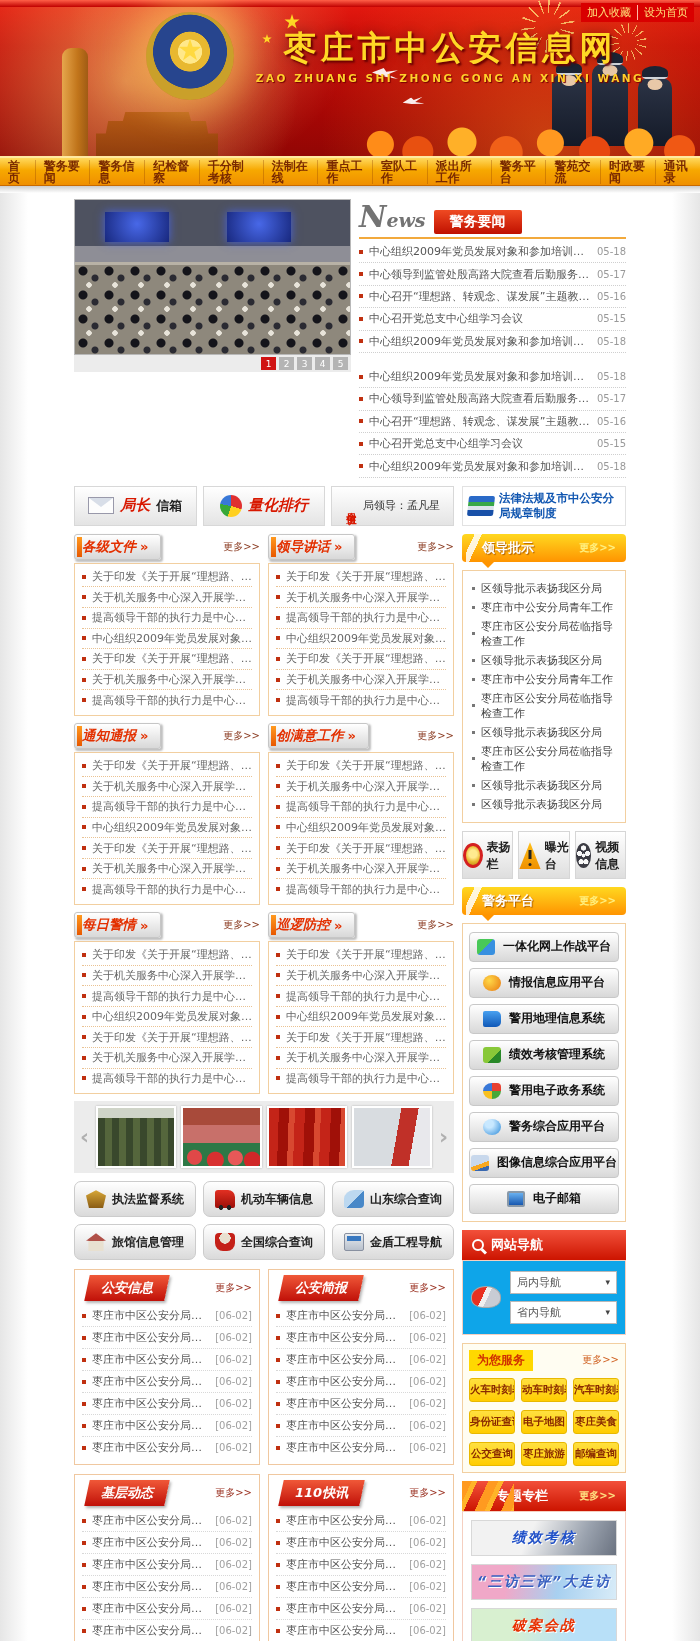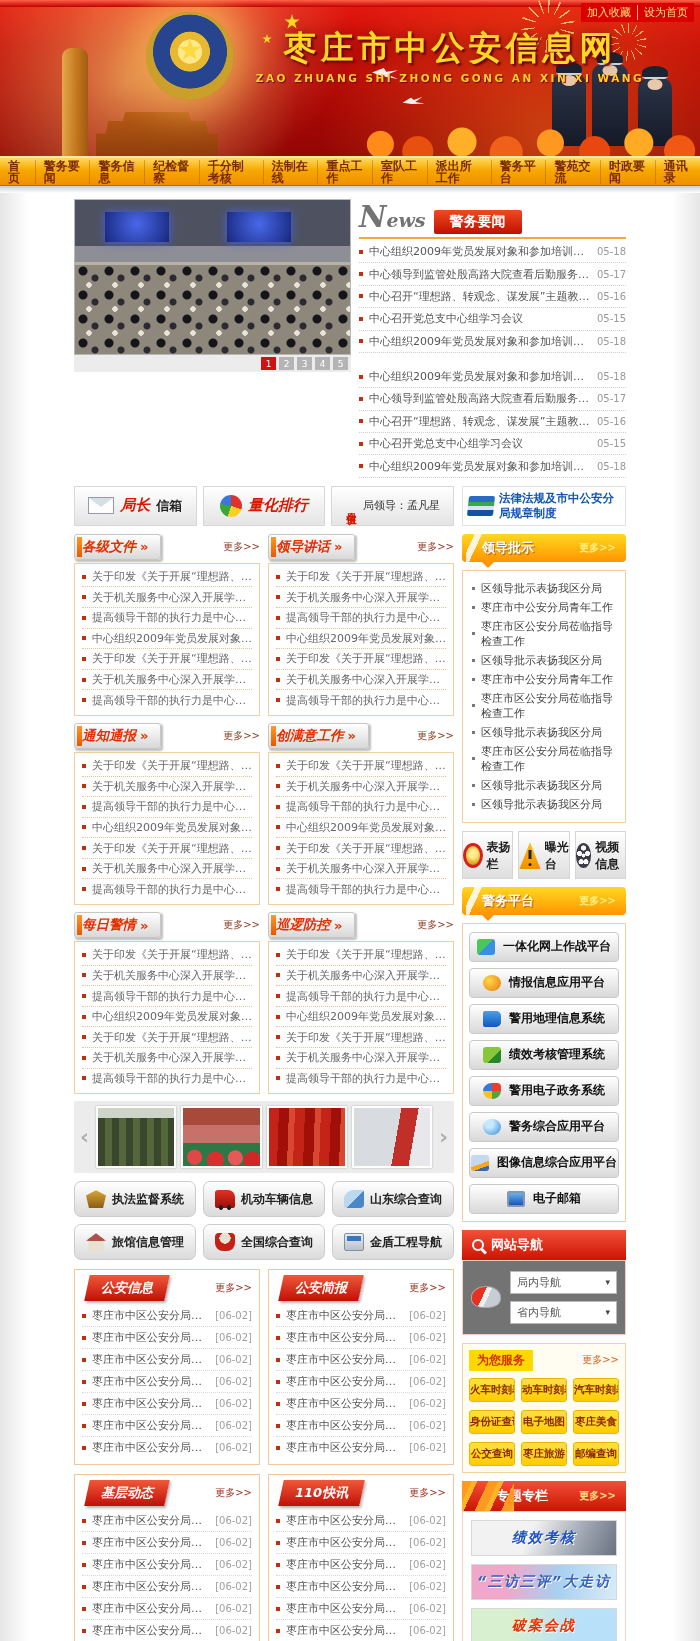--- a/index.html
+++ b/index.html
@@ -203,21 +203,21 @@
 [data-name="photos-icon"]{background:linear-gradient(160deg,#c8d8ec 0 55%,#f8a820 55% 75%,#3868b0 75%)}
 [data-name="monitor-mail-icon"]{background:linear-gradient(#68b0f0,#1858b0);border:2px solid #8898a8;border-radius:2px}
 .red-head{background:linear-gradient(#f2503a,#cc1400);color:#fff;display:flex;align-items:center;gap:7px;
  padding:6px 10px;font-weight:bold;font-size:13px;position:relative;overflow:hidden}
 .red-head .m{margin-left:auto;color:#ffe080;font-size:10px;font-weight:bold}
 .mag{width:12px;height:12px;border:2.5px solid #fff;border-radius:50%;position:relative;flex:none}
 .mag::after{content:'';position:absolute;right:-5px;bottom:-4px;width:6px;height:2.5px;background:#fff;transform:rotate(45deg)}
 .slashes{position:absolute;left:0;top:0;bottom:0;width:52px;
  background:repeating-linear-gradient(115deg,#ff9a20 0 9px,#ffb428 9px 14px,transparent 14px 24px)}
 .red-head .t-ind{margin-left:24px}
-.nav-body{border:1px solid #f5cfc0;background:#737373;padding:10px 8px;display:flex;gap:9px;align-items:center;margin-bottom:8px}
+.nav-body{border:1px solid #f5cfc0;background:#0ea5e9;padding:10px 8px;display:flex;gap:9px;align-items:center;margin-bottom:8px}
 .icon-mouse{flex:none;width:30px;height:22px;border-radius:55% 55% 45% 45%;border:1px solid #a8a8a8;
  background:linear-gradient(115deg,#e83020 0 40%,#f0f0f0 40% 55%,#c8ccd4 55%)}
 .sel-col{flex:1;display:flex;flex-direction:column;gap:7px;min-width:0}
 .sel{border:1px solid #b8b8b8;font-size:11px;color:#555;padding:3px 6px;display:flex;align-items:center;background:#fff}
 .sel .chev{margin-left:auto;font-size:9px;color:#444}
 .services{border:1px solid #f2cfa0;background:#fffdf2;padding:6px;margin-bottom:8px}
 .sv-head{display:flex;align-items:center;margin-bottom:7px}
 .sv-label{background:#ffd800;color:#d03000;font-weight:bold;font-size:12px;padding:2px 8px}
 .sv-more{margin-left:auto;font-size:10px;color:#d06020}
 .sv-grid{display:grid;grid-template-columns:1fr 1fr 1fr;gap:8px 6px}

